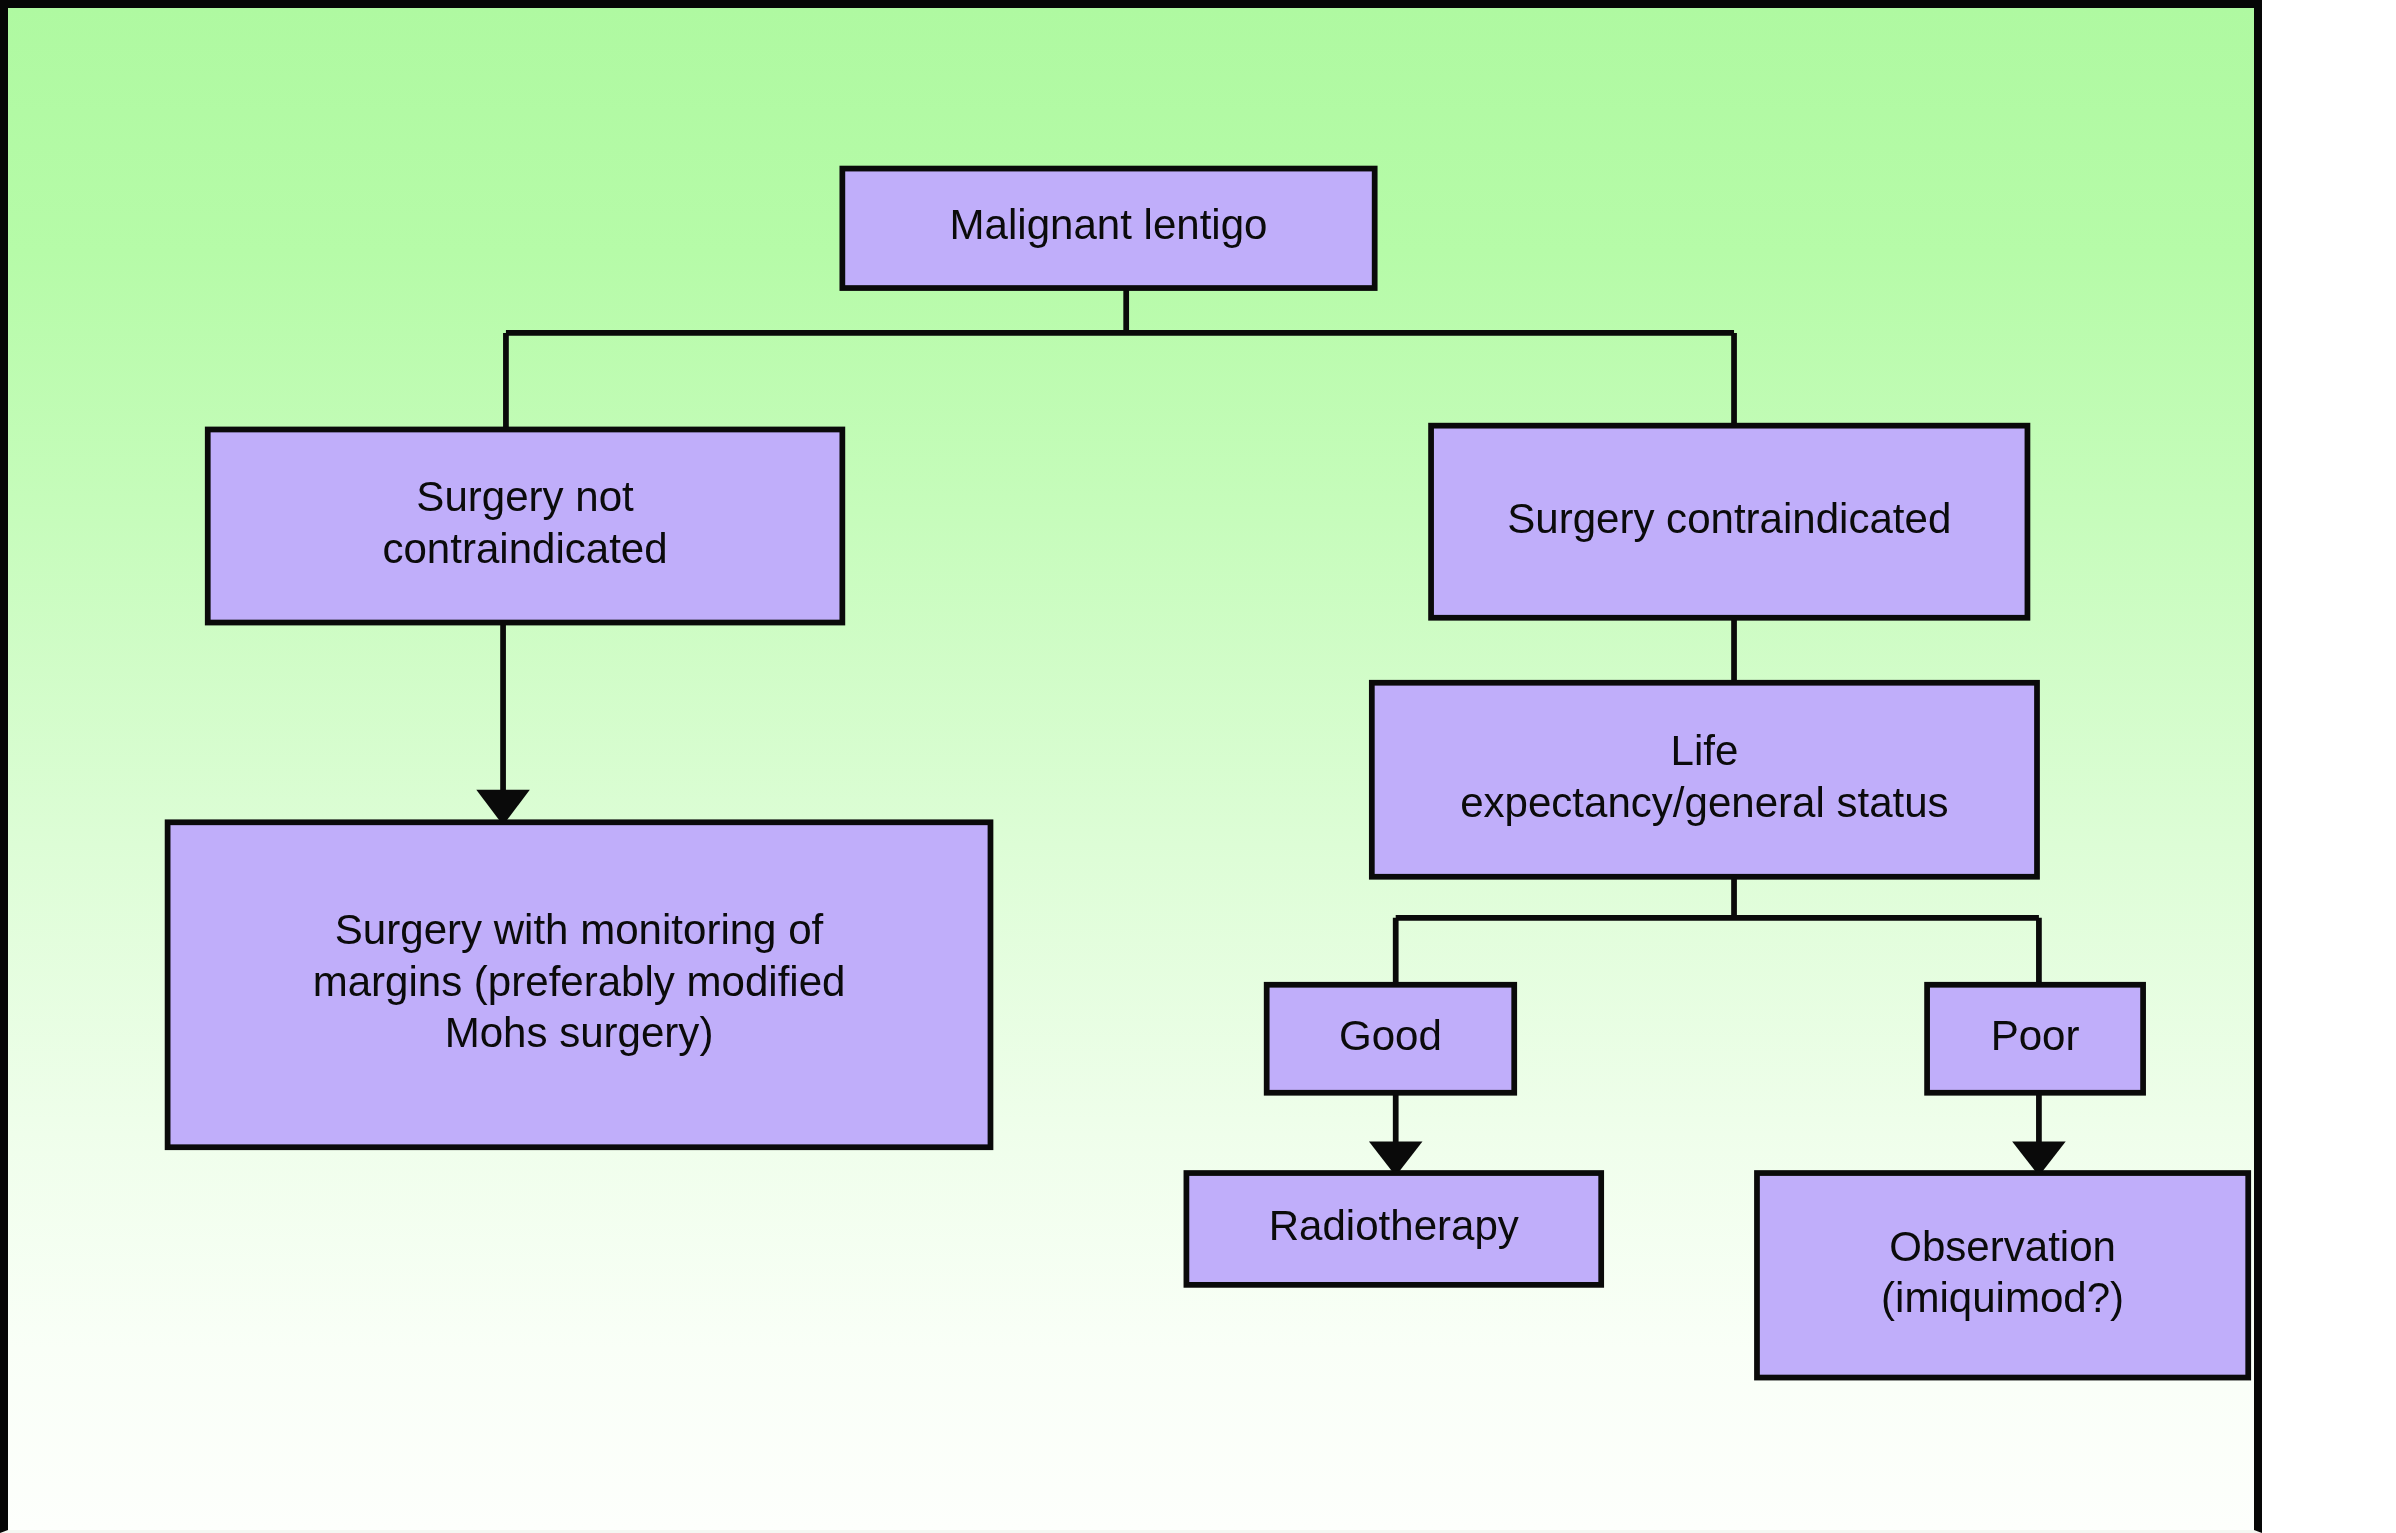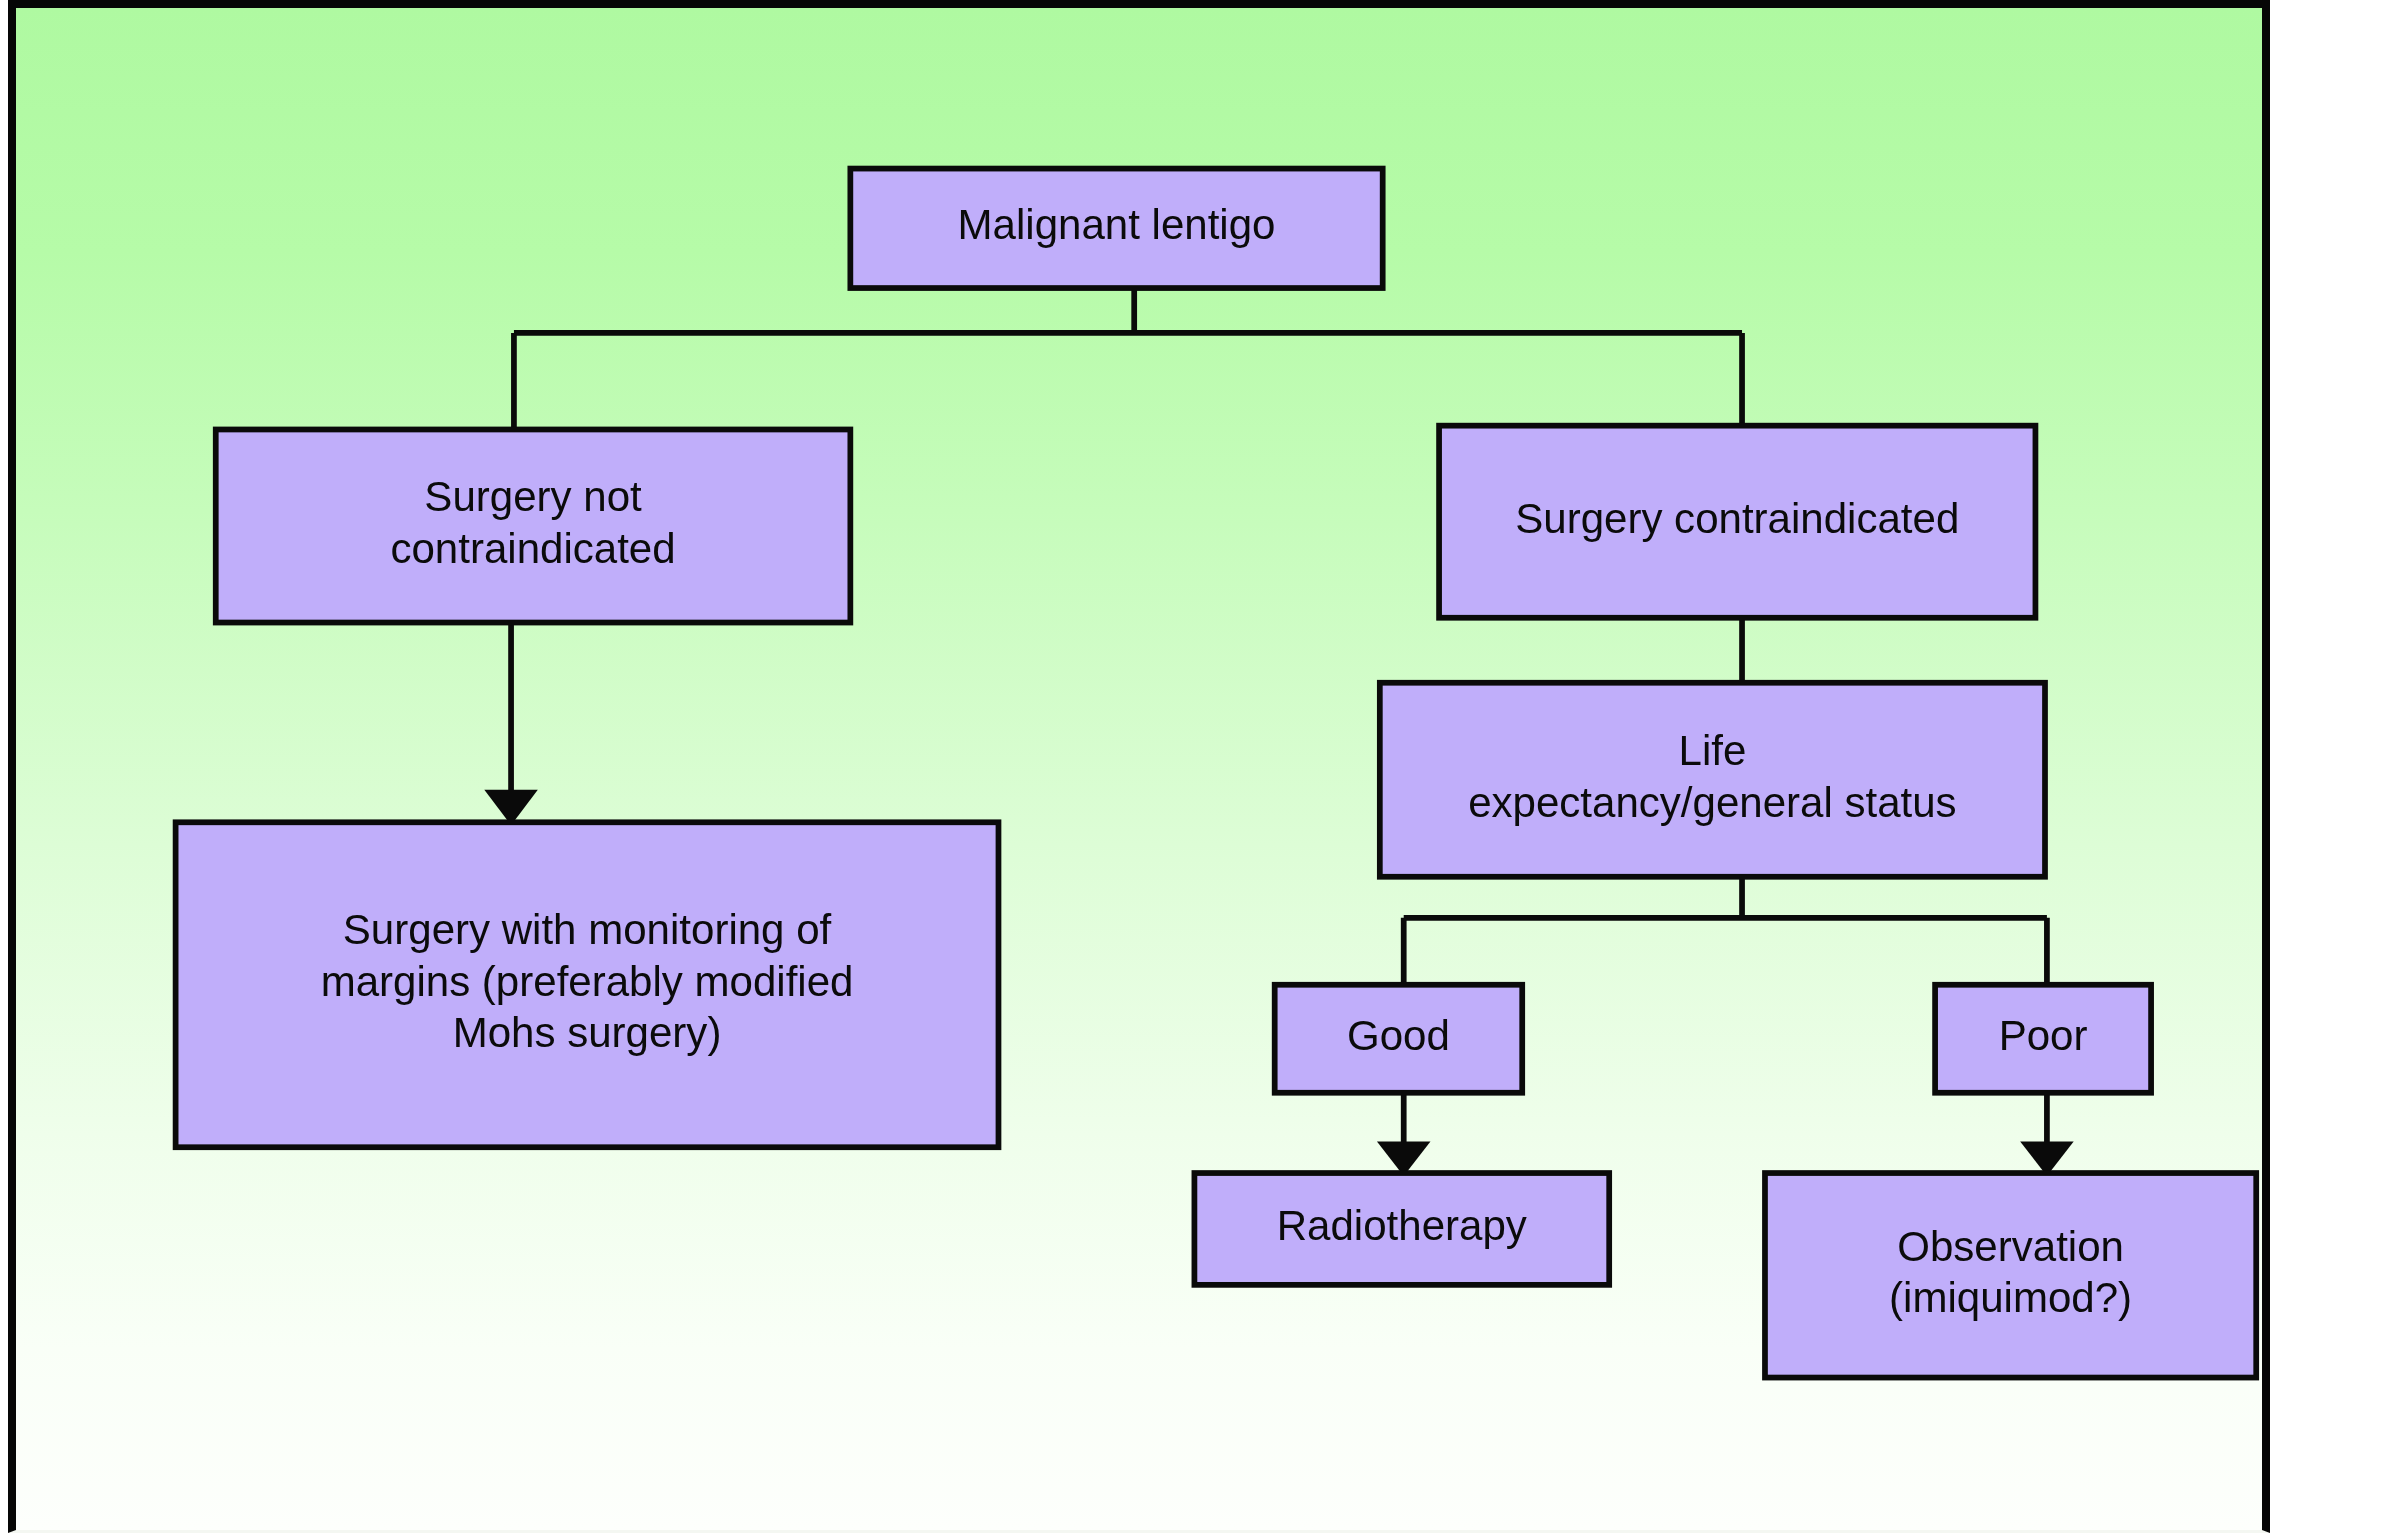--- a/index.html
+++ b/index.html
@@ -14,21 +14,21 @@
   #figure-root {
     position: relative;
     width: 2396px;
     height: 1533px;
     overflow: hidden;
     background: #ffffff;
   }
   
   #figure-frame {
     position: absolute;
-    left: 8px;
+    left: 0;
     top: 0;
     width: 2262px;
     height: 1533px;
     box-sizing: border-box;
     border-top: 8.6px solid #060606;
     border-left: 8.6px solid #060606;
     border-right: 8.6px solid #060606;
     border-bottom: 3.8px solid #f4f7f2;
     background: linear-gradient(to bottom,
                 #aff9a1 0%,

